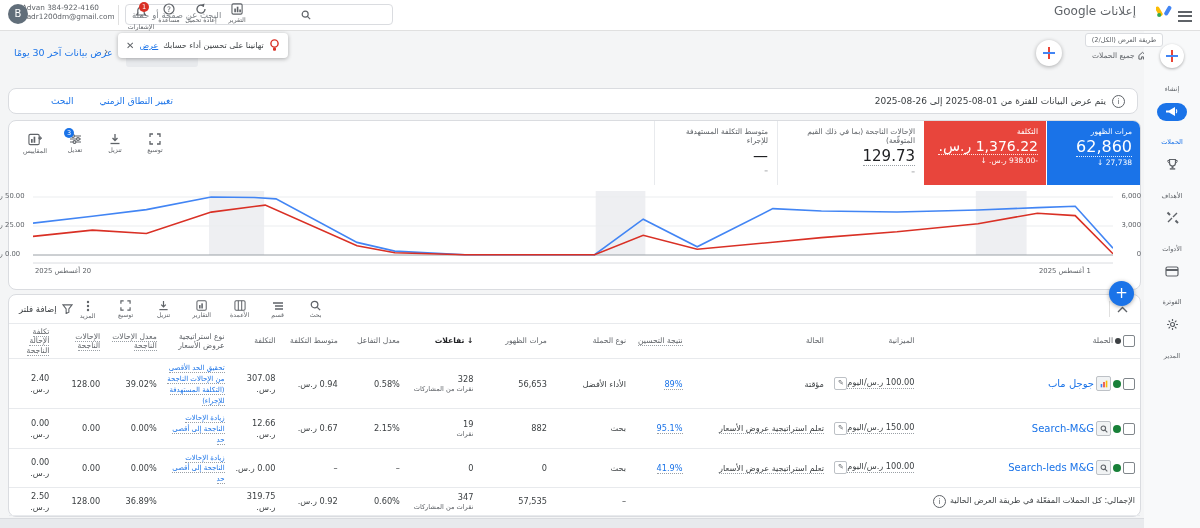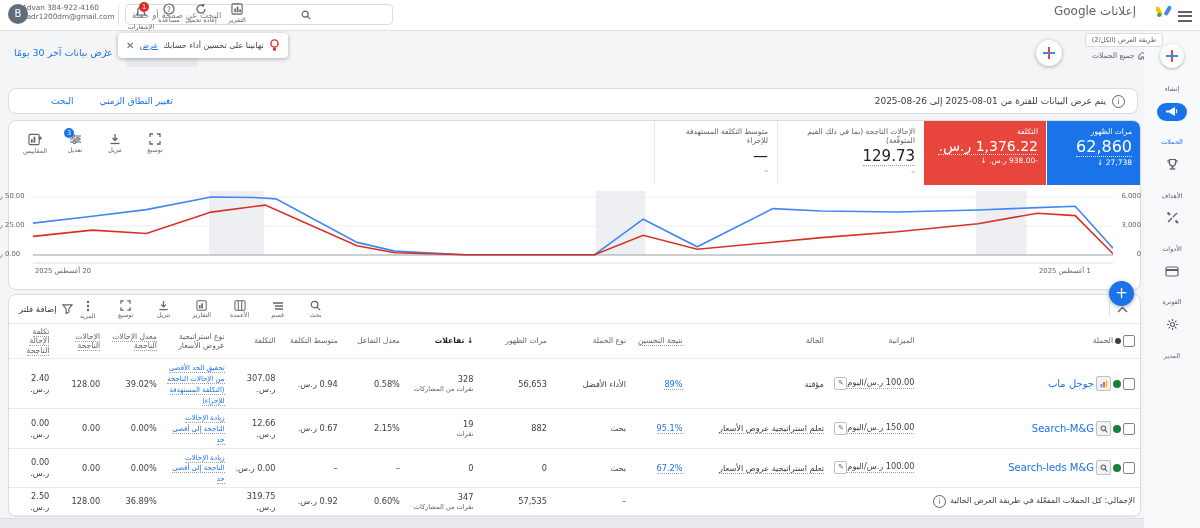--- a/index.html
+++ b/index.html
@@ -542,21 +542,21 @@
                 <a class="camp">Search-leds M&amp;G</a>
               </span>
             </td>
             <td>
               <span class="budget-wrap">
                 <span class="dotted">100.00 ر.س/اليوم</span>
                 <span class="bicon">✎</span>
               </span>
             </td>
             <td><span class="dotted">تعلم استراتيجية عروض الأسعار</span></td>
-            <td><span class="opt">67.2%</span></td>
+            <td><span class="opt">41.9%</span></td>
             <td>بحث</td>
             <td>0</td>
             <td>0</td>
             <td>–</td>
             <td>–</td>
             <td>0.00 ر.س.</td>
             <td><span class="strat">زيادة الإحالات الناجحة إلى أقصى حد</span></td>
             <td>0.00%</td>
             <td>0.00</td>
             <td>0.00 ر.س.</td>

